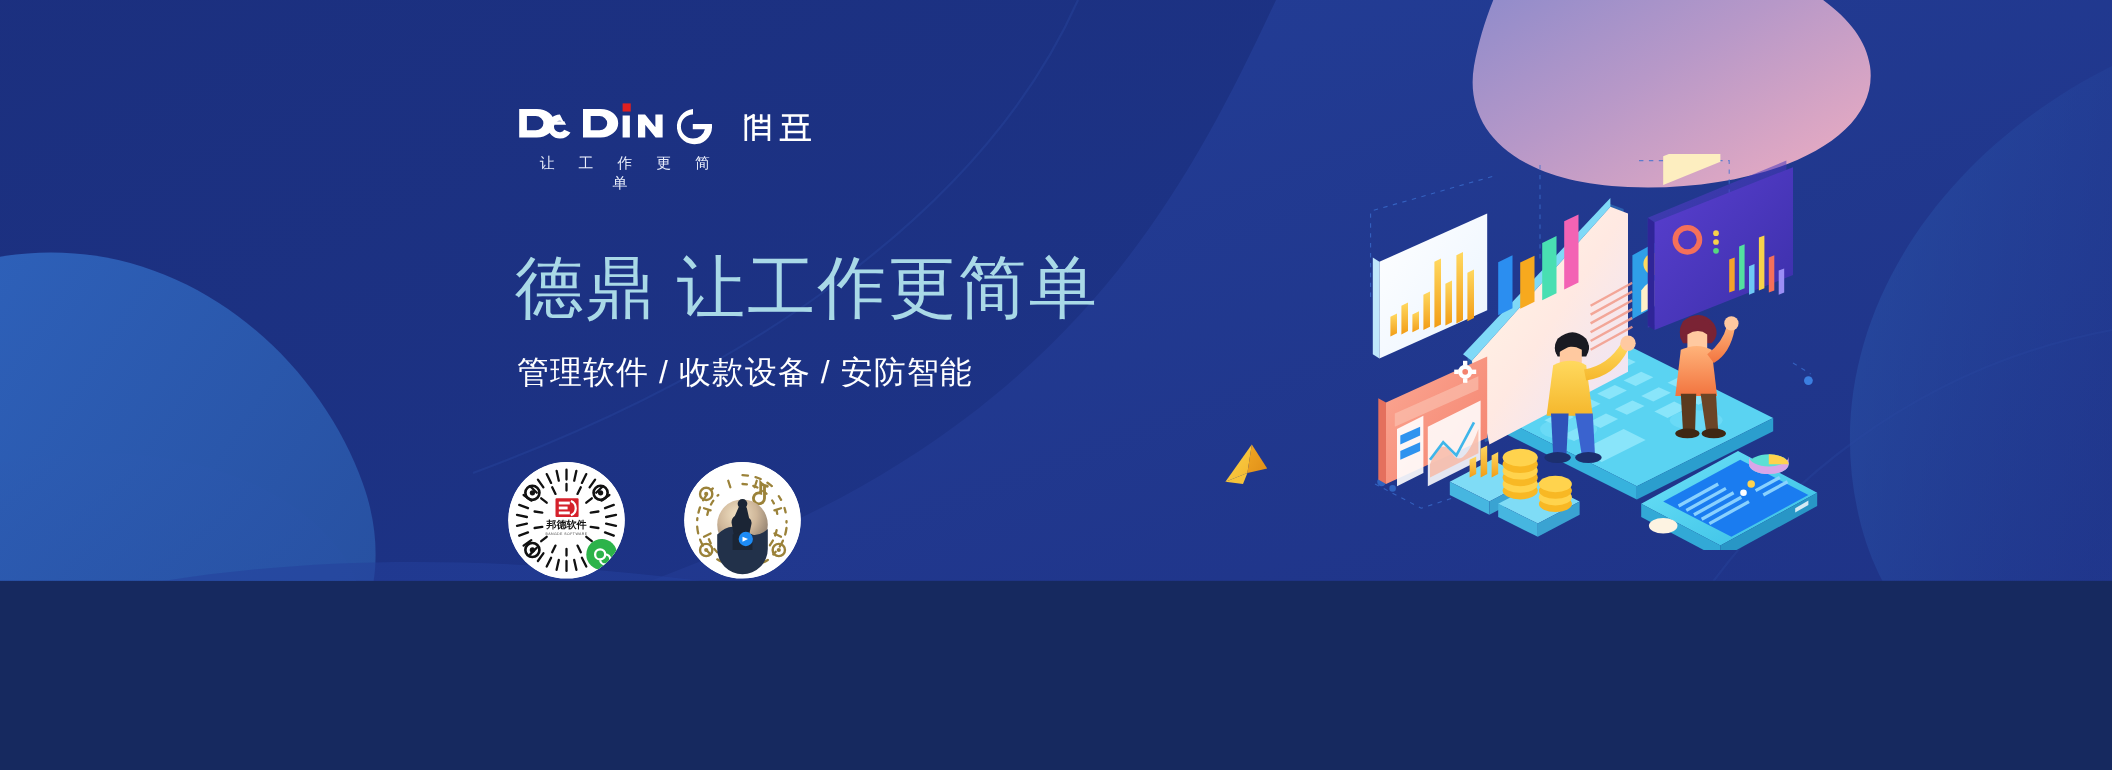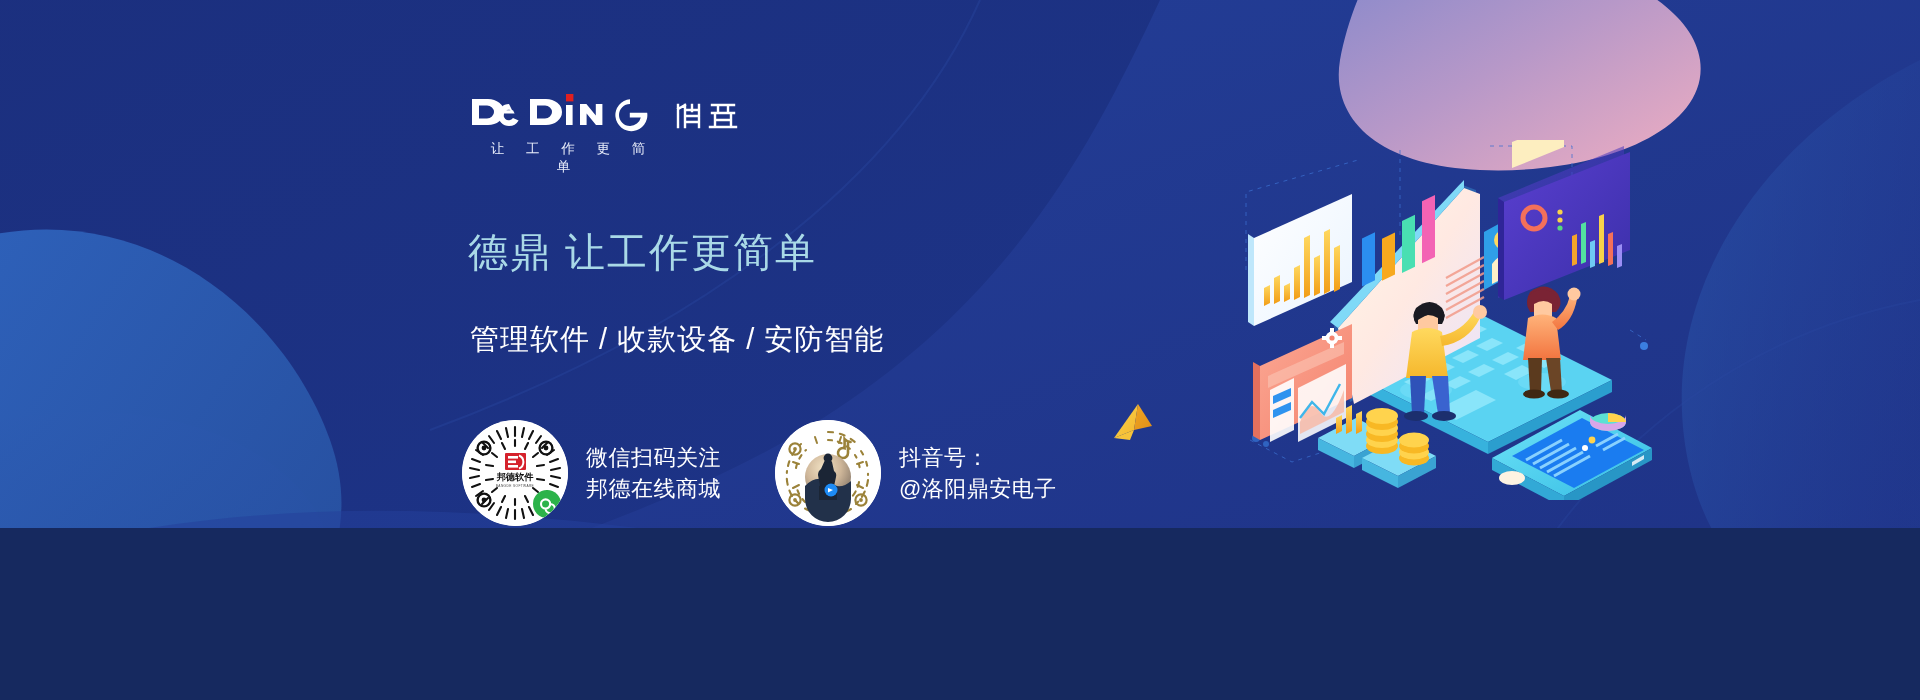--- a/index.html
+++ b/index.html
@@ -19,21 +19,21 @@
   }
   .wm-svg{display:block;}
   #logo-tagline{
     margin-top:7px;color:#e9eefb;font-size:13.5px;letter-spacing:9px;
     text-align:center;width:196px;font-weight:400;text-indent:9px;
   }
 
   
   #headline{
     position:absolute;left:468px;top:232px;
-    color:#a9d9e7;font-size:40px;line-height:1;font-weight:400;
+    color:#a9d9e7;font-size:62px;line-height:1;font-weight:400;
     letter-spacing:2px;white-space:nowrap;
   }
   #subhead{
     position:absolute;left:470px;top:325px;
     color:#ffffff;font-size:29px;line-height:1;font-weight:400;
     letter-spacing:1px;white-space:nowrap;
   }
 
   
   #qr-row{position:absolute;left:462px;top:420px;display:flex;gap:54px;align-items:center;}
@@ -213,24 +213,20 @@
             <path d="M57,35.5 a7,7 0 0 1 0,13" fill="none" stroke="#ffffff" stroke-width="2"></path>
           </g>
           <text x="53" y="60" text-anchor="middle" font-family="'Liberation Sans',sans-serif" font-size="9.2" font-weight="bold" fill="#111">邦德软件</text>
           <text x="53" y="66.5" text-anchor="middle" font-family="'Liberation Sans',sans-serif" font-size="3.2" fill="#444" letter-spacing="0.4">BANGDE SOFTWARE</text>
           <g>
             <circle cx="85" cy="84" r="14" fill="#2cb34a"></circle>
             <path d="M79,84 a4.6,4.6 0 1 1 4.6,4.6 a4.6,4.6 0 1 0 4.6,-4.6 a4.6,4.6 0 1 1 -4.6,-4.6" fill="none" stroke="#ffffff" stroke-width="2.1" stroke-linecap="round"></path>
           </g>
         </svg>
       </div>
-      <div class="qr-caption">
-        <div>微信扫码关注</div>
-        <div>邦德在线商城</div>
-      </div>
     </div>
 
     <div class="qr-item">
       <div class="qr-code">
         <svg width="106" height="106" viewBox="0 0 106 106" aria-hidden="true">
           <defs>
             <radialGradient id="dyPhoto" cx="0.4" cy="0.3" r="0.85">
               <stop offset="0%" stop-color="#f2e2c4"></stop>
               <stop offset="45%" stop-color="#cfb79a"></stop>
               <stop offset="100%" stop-color="#6e6258"></stop>
@@ -274,24 +270,20 @@
             <circle cx="53" cy="57" r="23" fill="url(#dyPhoto)"></circle>
             <path d="M30,66 q12,-12 23,-4 q12,9 23,-1 l0,18 a23,23 0 0 1 -46,0 z" fill="#22314a"></path>
             <path d="M50,40 q5,-3 7,2 l2,9 q3,2 2,6 l-3,14 q-1,5 -6,5 q-5,0 -6,-5 l-3,-16 q0,-4 3,-6 z" fill="#1b2535"></path>
             <circle cx="53" cy="38" r="4.4" fill="#1b2535"></circle>
             <path d="M44,66 l9,-3 l9,3 l0,14 l-18,0 z" fill="#1b2535"></path>
             <circle cx="56" cy="70" r="6.5" fill="#1d8bf5"></circle>
             <path d="M53,68 l5,2 l-5,2.5 z" fill="#ffffff"></path>
           </g>
         </svg>
       </div>
-      <div class="qr-caption">
-        <div>抖音号：</div>
-        <div>@洛阳鼎安电子</div>
-      </div>
     </div>
   </div>
 
   <div id="paper-plane">
     <svg width="56" height="48" viewBox="0 0 56 48" aria-hidden="true">
       <defs>
         <linearGradient id="plA" x1="0" y1="0" x2="1" y2="1">
           <stop offset="0%" stop-color="#fbd34d"></stop>
             <stop offset="100%" stop-color="#f3b62c"></stop>
         </linearGradient>

